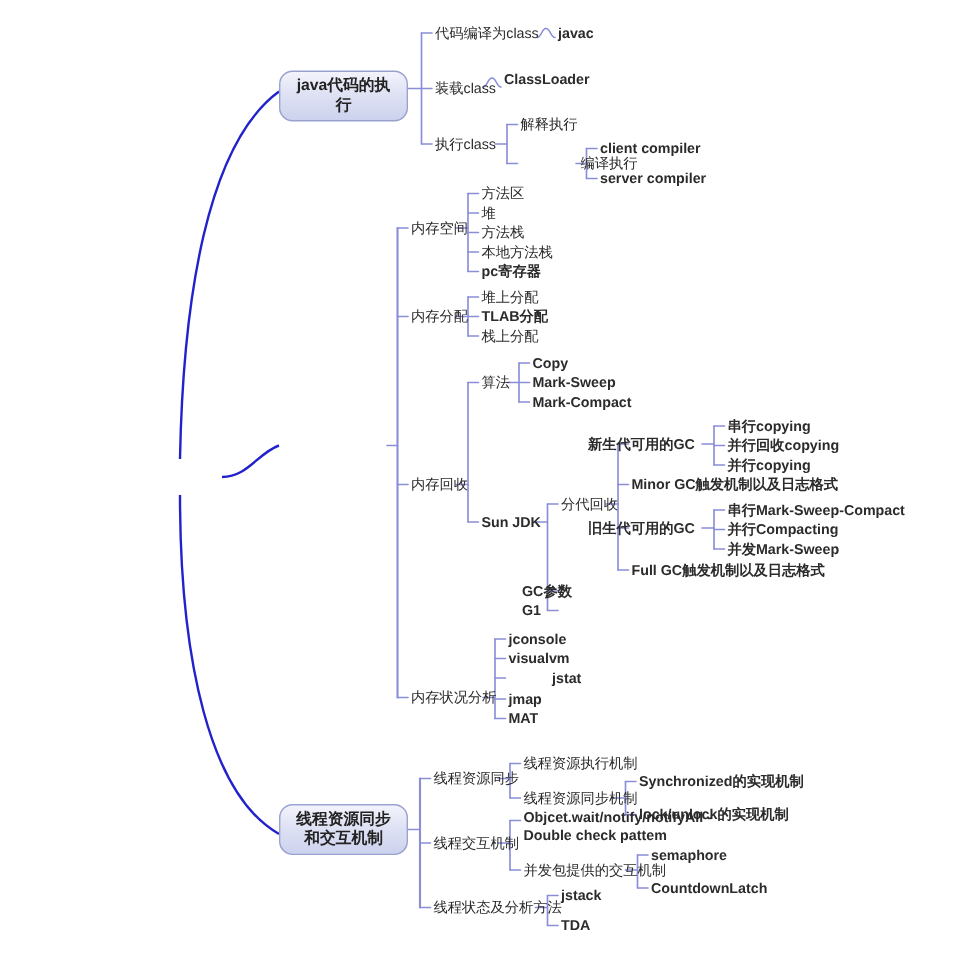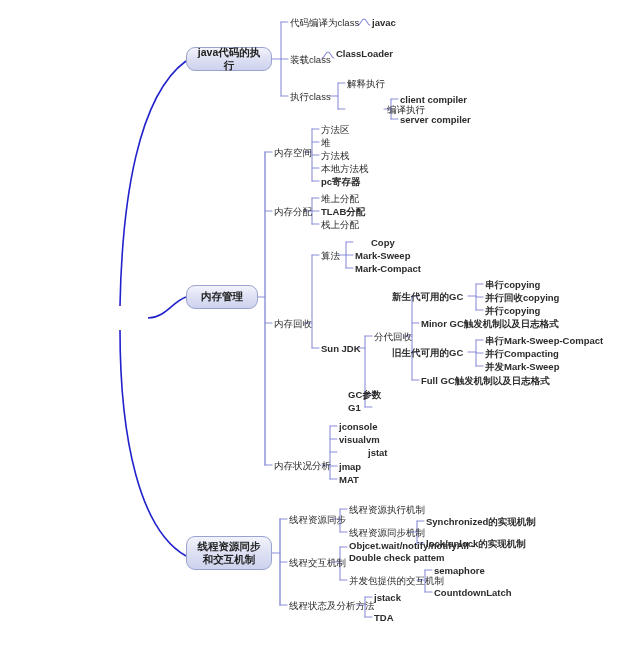--- a/index.html
+++ b/index.html
@@ -28,21 +28,21 @@
     position:absolute;
     display:flex;align-items:center;justify-content:center;text-align:center;
     border-radius:9px;
     background:linear-gradient(to bottom,#f2f3fb 0%,#dfe2f4 45%,#cdd2ee 100%);
     border:1px solid #9aa2cf;
     color:#222222;font-weight:bold;font-size:10.5px;
     line-height:1.25;
     padding:0 6px;
     box-sizing:border-box;
   }
-  #n-java{left:186px;top:47px;width:86px;height:24px;}
+  #n-java{left:186px;top:47px;width:86px;height:34px;}
   #n-mem{left:186px;top:285px;width:72px;height:24px;}
   #n-thread{left:186px;top:536px;width:86px;height:34px;}
 
   
   .lbl{
     position:absolute;
     font-size:9.5px;
     white-space:nowrap;
     line-height:11px;
     color:#2b2b2b;
@@ -183,23 +183,20 @@
       <path d="M365,597 L372,597"></path>
       <path d="M365,617 L372,617"></path>
     </g>
   </svg>
 
 
   <div class="l1-node" id="n-java">
     <span>java代码的执行</span>
   </div>
 
-  <div class="l1-node" id="n-mem">
-    <span>内存管理</span>
-  </div>
 
   <div class="l1-node" id="n-thread">
     <span class="two" style="white-space:pre-line;">线程资源同步
 和交互机制</span>
   </div>
 
   <div class="lbl" style="left:290px;top:17px;">代码编译为class</div>
   <div class="lbl b" style="left:372px;top:17px;">javac</div>
 
   <div class="lbl" style="left:290px;top:54px;">装载class</div>
@@ -219,21 +216,21 @@
   <div class="lbl b" style="left:321px;top:176px;">pc寄存器</div>
 
   <div class="lbl" style="left:274px;top:206px;">内存分配</div>
   <div class="lbl" style="left:321px;top:193px;">堆上分配</div>
   <div class="lbl b" style="left:321px;top:206px;">TLAB分配</div>
   <div class="lbl" style="left:321px;top:219px;">栈上分配</div>
 
   <div class="lbl" style="left:274px;top:318px;">内存回收</div>
 
   <div class="lbl" style="left:321px;top:250px;">算法</div>
-  <div class="lbl b" style="left:355px;top:237px;margin-left:16px;">Copy</div>
+  <div class="lbl b" style="left:355px;top:237px;">Copy</div>
   <div class="lbl b" style="left:355px;top:250px;">Mark-Sweep</div>
   <div class="lbl b" style="left:355px;top:263px;">Mark-Compact</div>
 
   <div class="lbl b" style="left:321px;top:343px;">Sun JDK</div>
   <div class="lbl" style="left:374px;top:331px;">分代回收</div>
   <div class="lbl b" style="left:348px;top:389px;">GC参数</div>
   <div class="lbl b" style="left:348px;top:402px;">G1</div>
 
   <div class="lbl b" style="left:392px;top:291px;">新生代可用的GC</div>
   <div class="lbl b" style="left:485px;top:279px;">串行copying</div>

